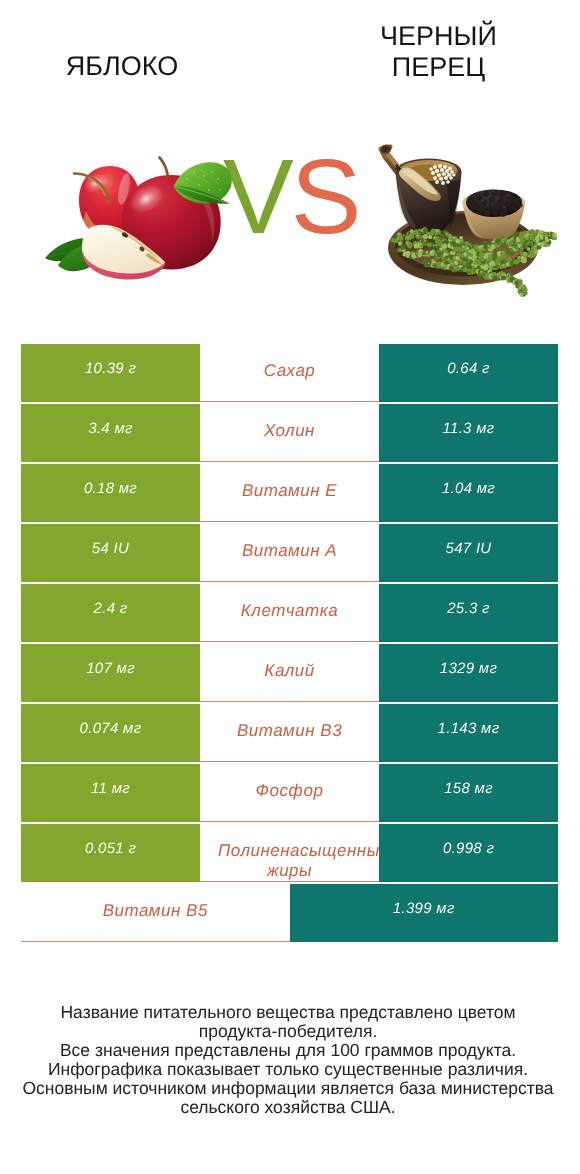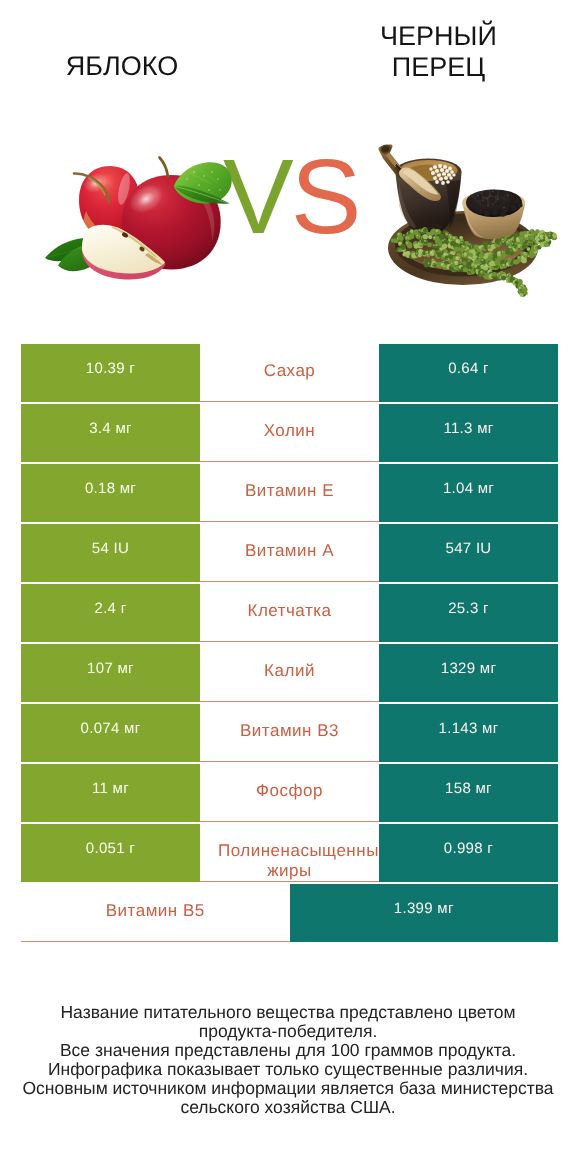--- a/index.html
+++ b/index.html
@@ -11,21 +11,21 @@
   .title-left{left:2px;width:240px;top:51px;}
   .title-right{left:318px;width:241px;top:21px;}
 
   .vs{position:absolute;z-index:1;left:223px;top:144px;font-size:106px;font-weight:400;line-height:106px;letter-spacing:-3px;}
   .vs .v{color:#7ba42f;}
   .vs .s{color:#e2694b;}
 
   .imgL{position:absolute;left:44px;top:145px;width:200px;height:150px;z-index:2;}
   .imgR{position:absolute;left:378px;top:132px;width:190px;height:170px;}
 
-  .cmp{position:absolute;left:21px;top:344px;width:486px;}
+  .cmp{position:absolute;left:21px;top:344px;width:486px;font-style:italic;}
   .row{display:table;table-layout:fixed;width:537px;height:58px;margin-bottom:2px;}
   .row:last-child{margin-bottom:0;}
   .cell{width:179px;overflow:hidden;box-sizing:border-box;display:table-cell;vertical-align:middle;text-align:center;height:58px;}
   .lv{background:#82a62e;color:#fcffef;font-size:15px;letter-spacing:.3px;}
   .rv{background:#0f766e;color:#fdf4f0;font-size:15px;letter-spacing:.3px;}
   .lv span,.rv span{display:block;position:relative;top:-5px;}
   .nm{background:#ffffff;color:#c96044;font-size:17px;letter-spacing:.5px;line-height:20px;
       border-bottom:1px solid #c98a72;padding:0 18px;vertical-align:top;}
   .nm span{display:block;position:relative;top:16.7px;}
 

